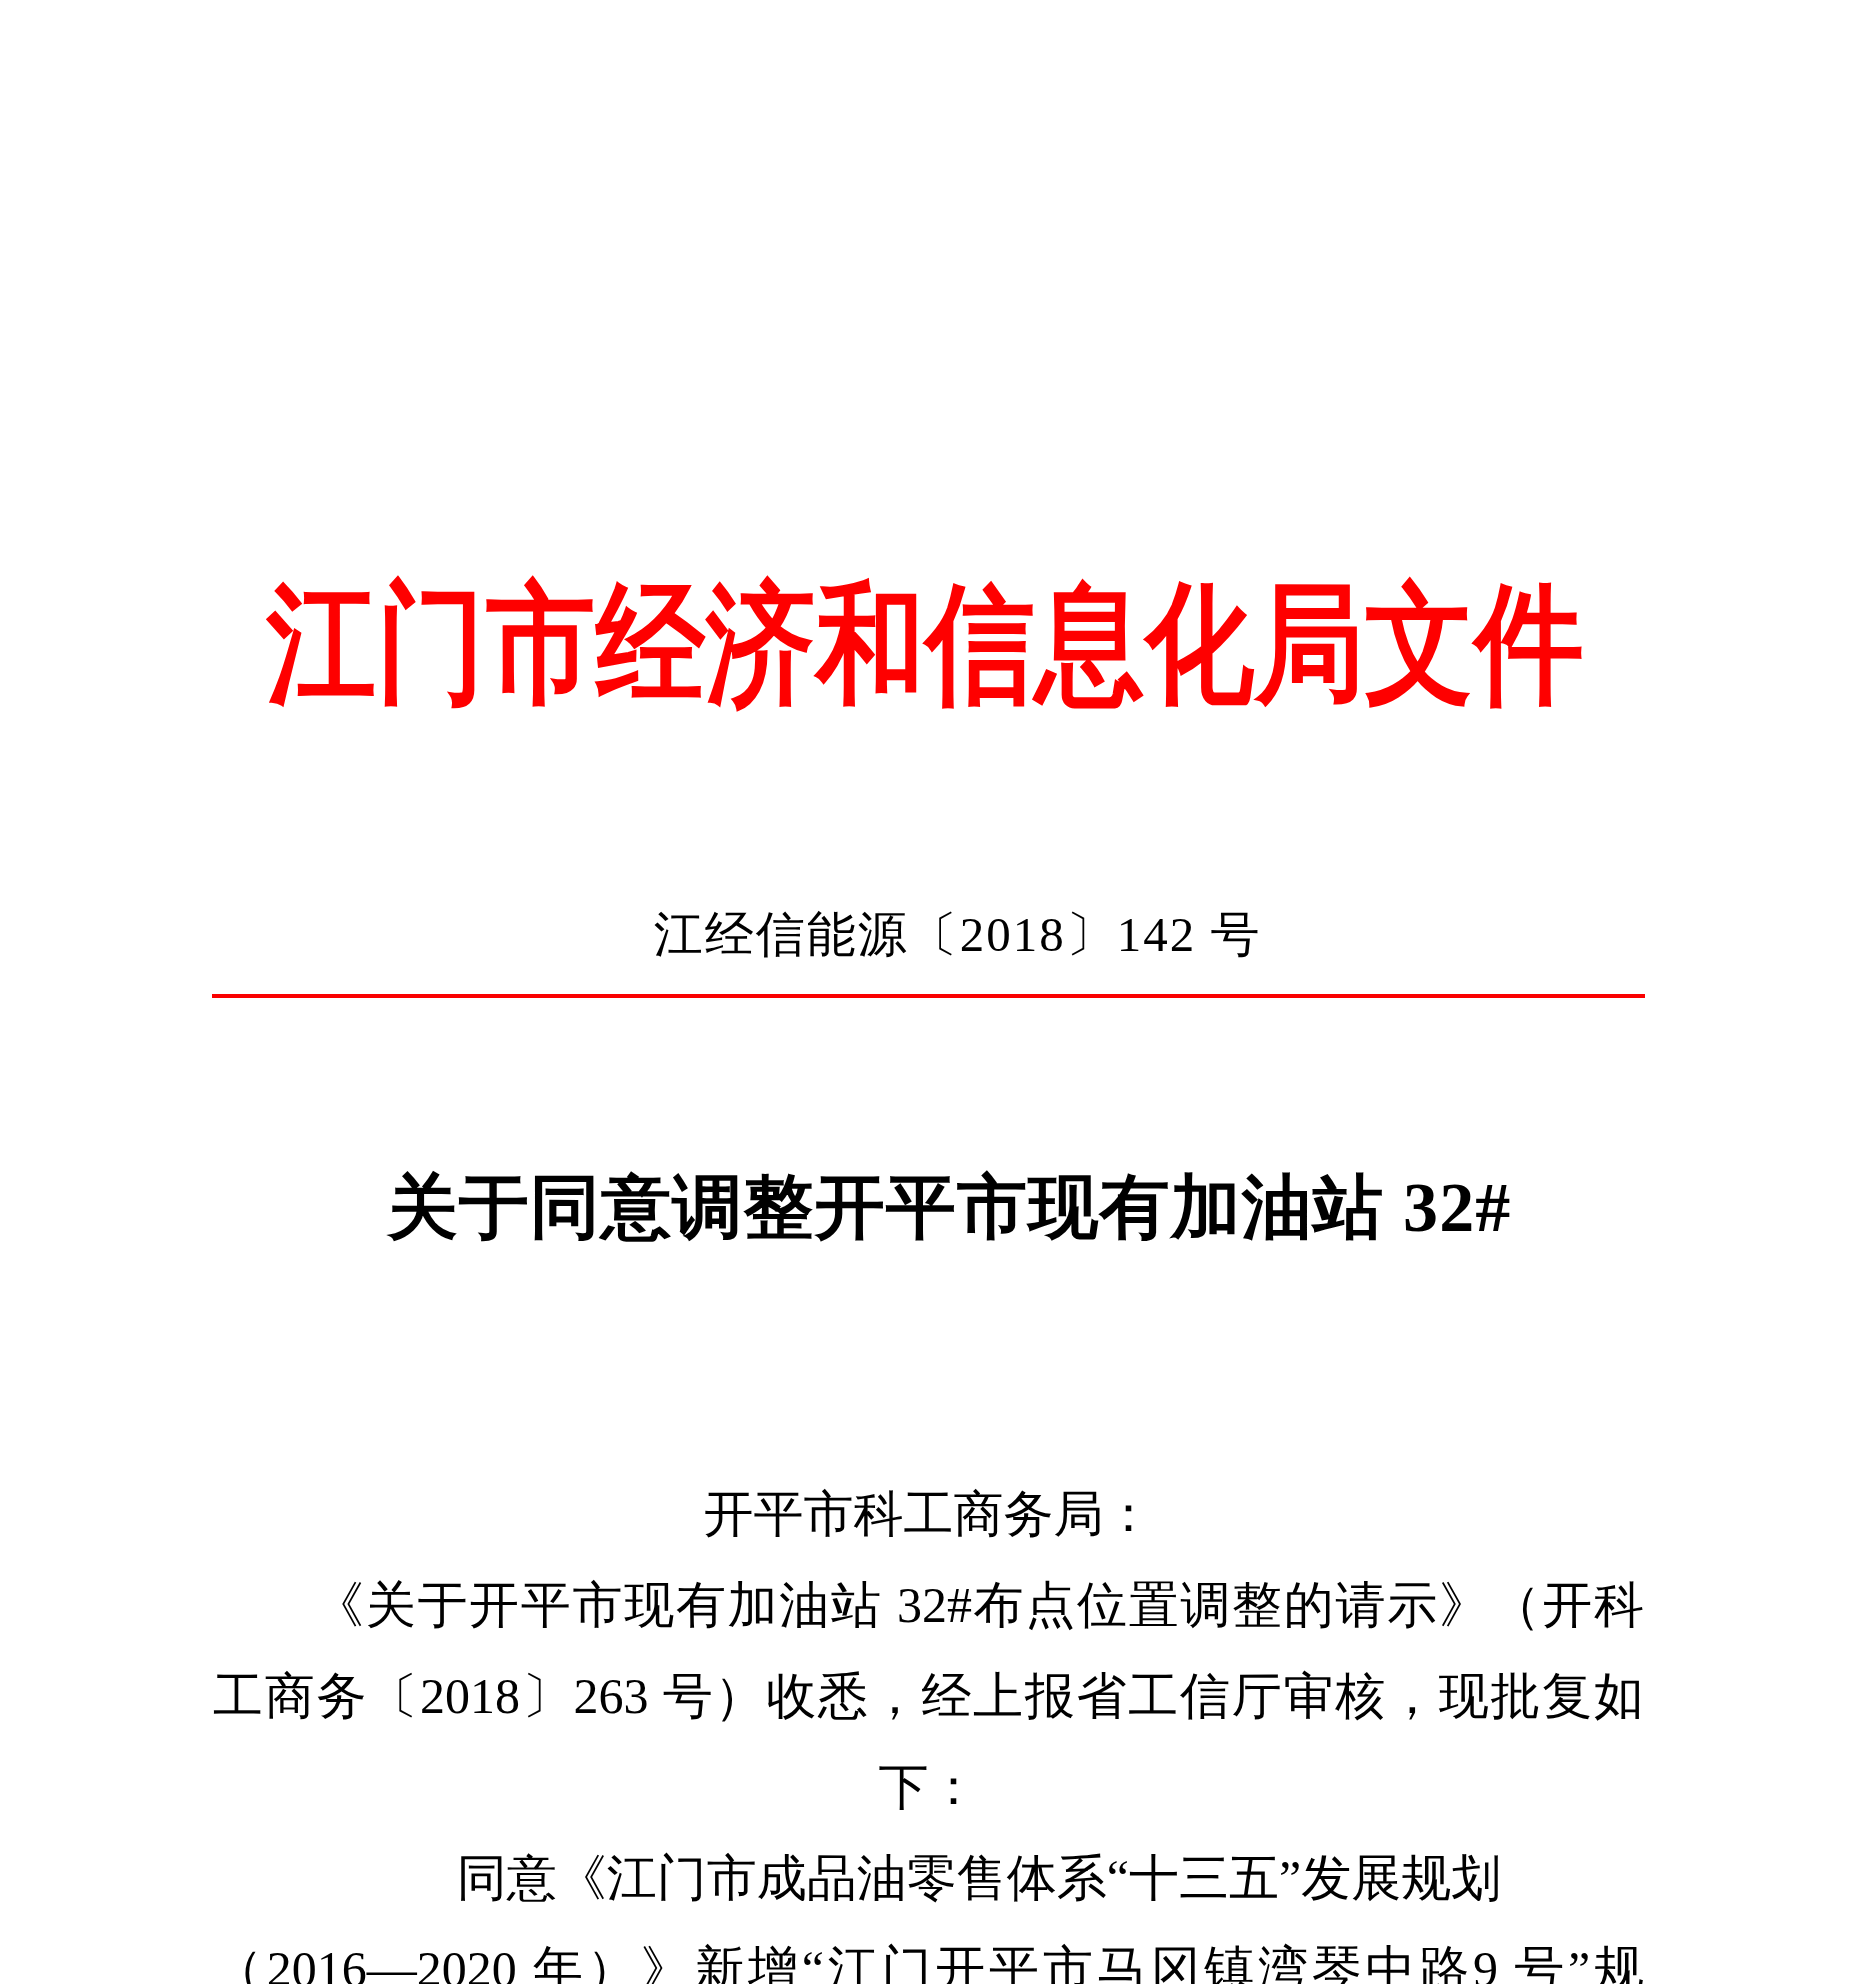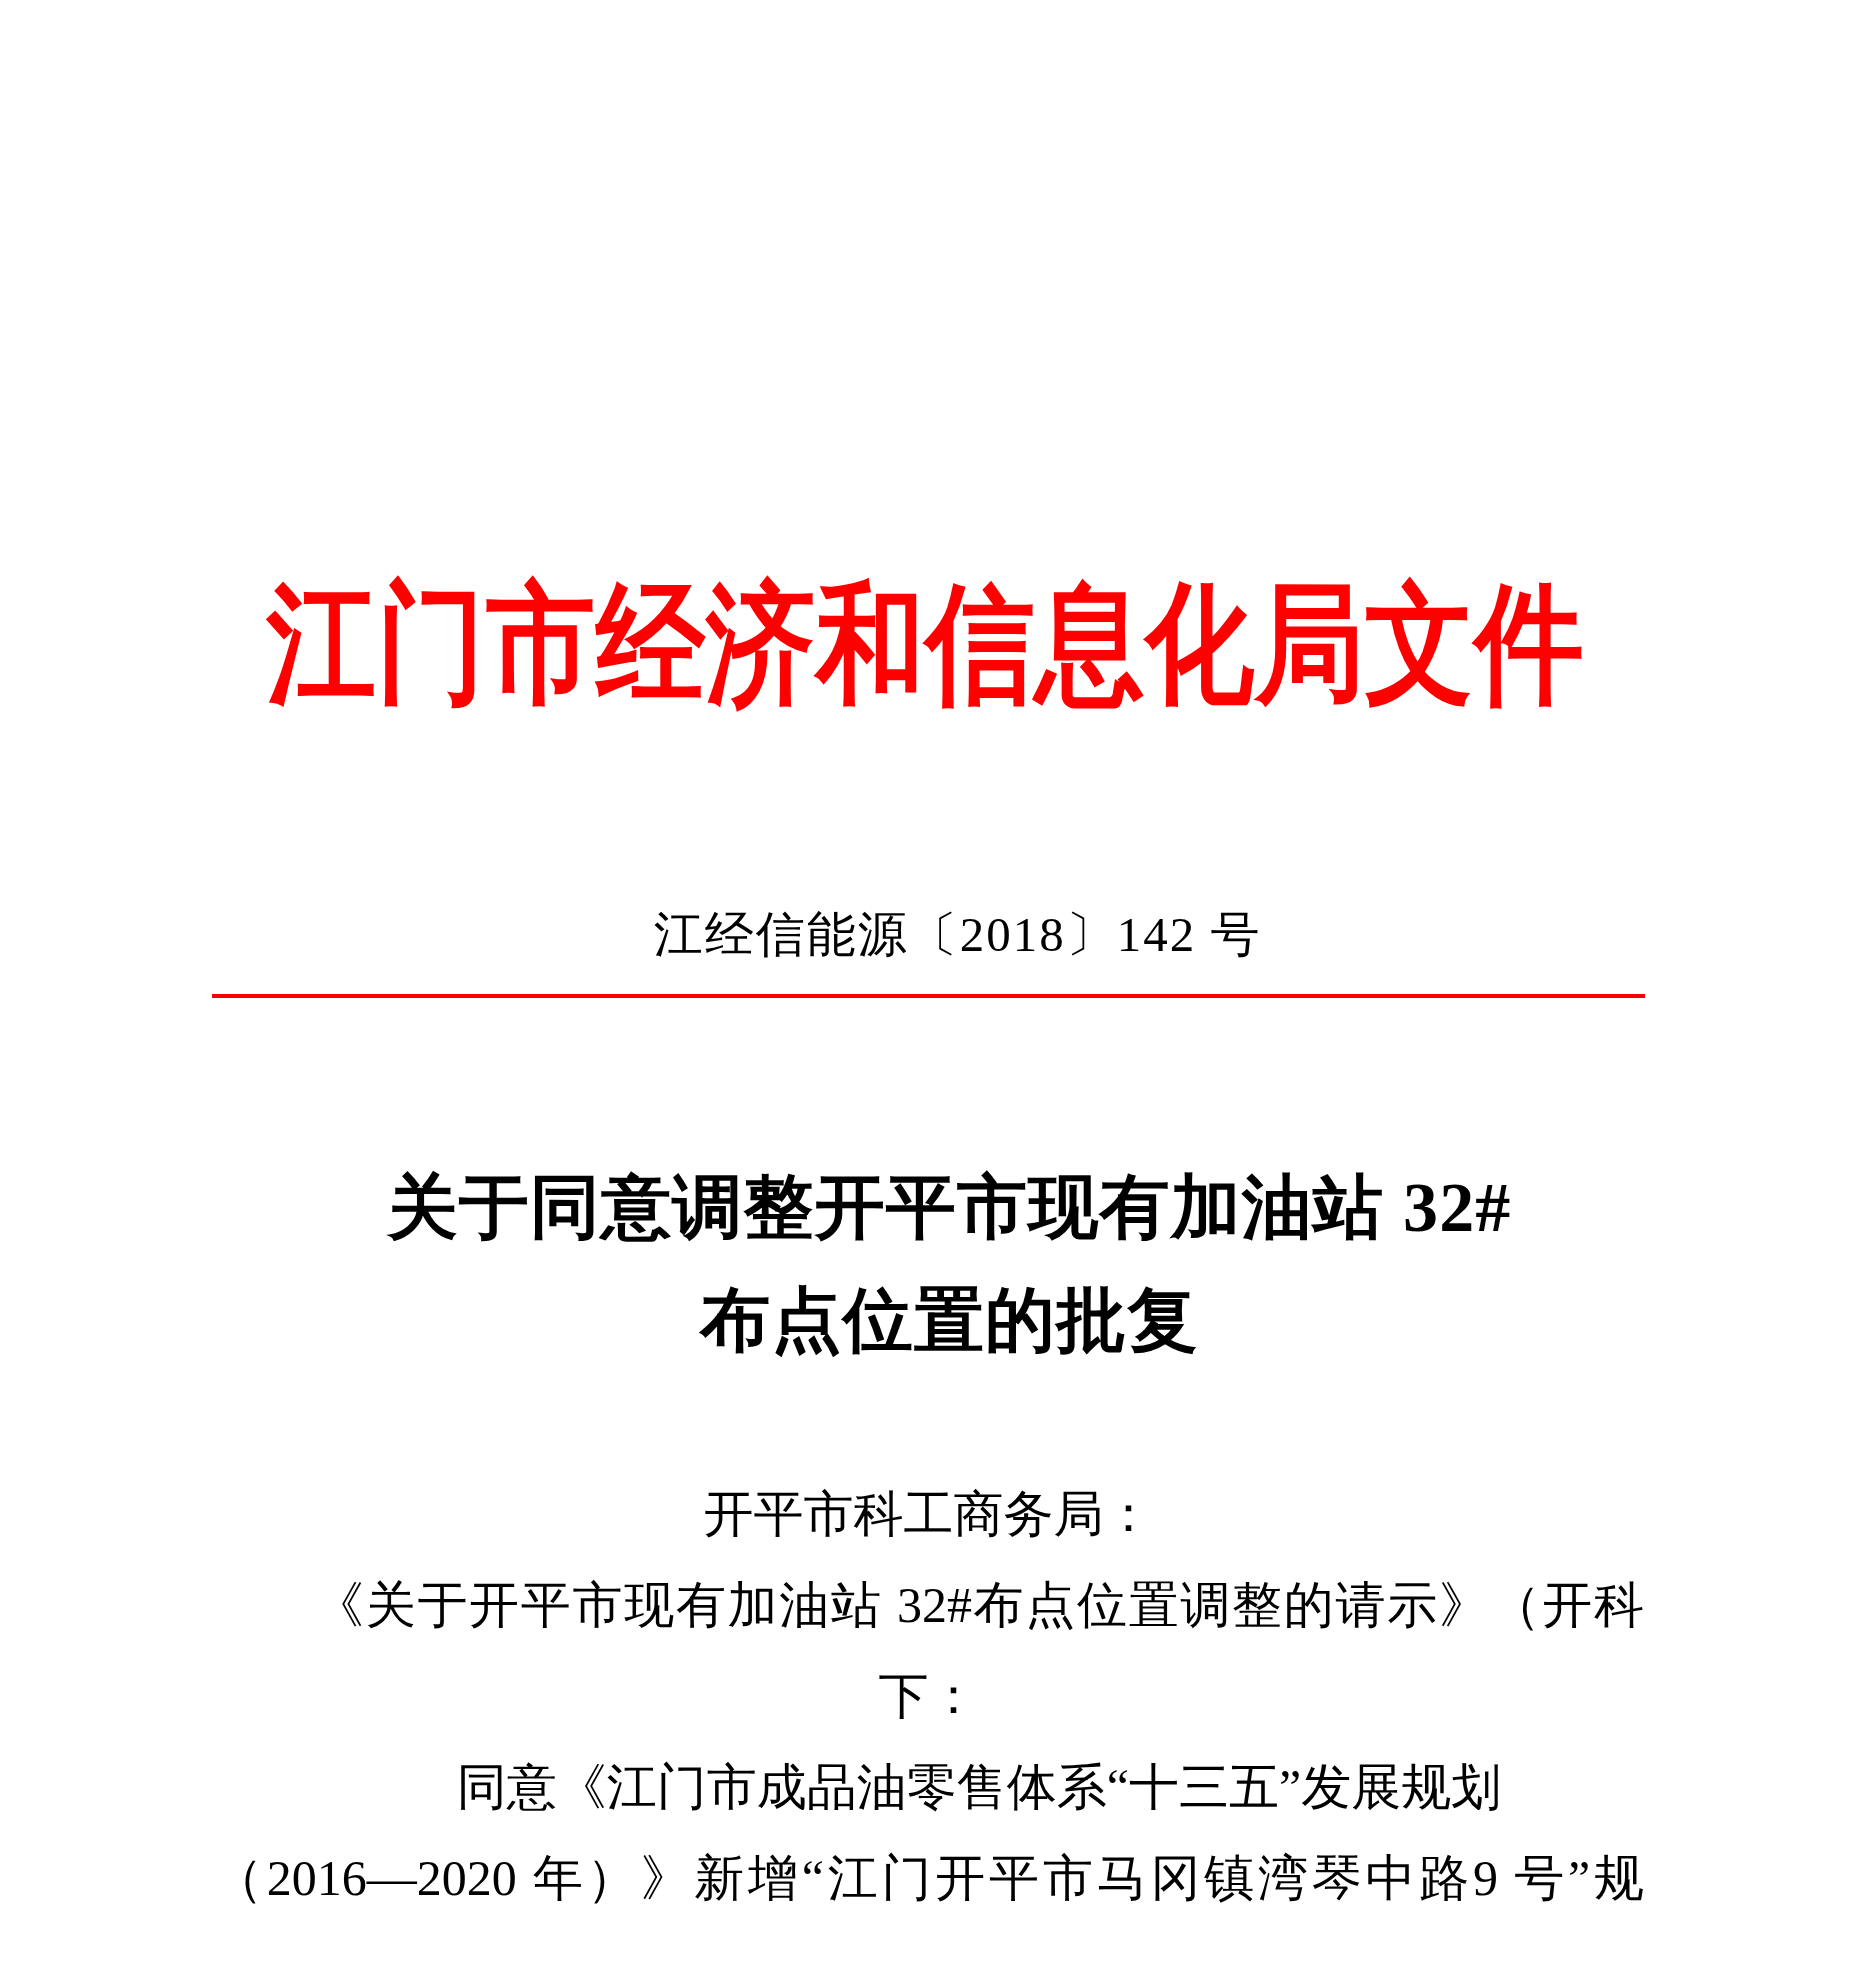--- a/index.html
+++ b/index.html
@@ -80,26 +80,26 @@
 <div class="page">
 
   <div class="agency-title">江门市经济和信息化局文件</div>
 
   <div class="doc-number">江经信能源〔2018〕142 号</div>
 
   <div class="red-rule"></div>
 
   <h1 class="doc-title">
     <span class="tline">关于同意调整开平市现有加油站 32#</span>
-    <span class="tline">布点位置的批复</span>
   </h1>
 
   <div class="body-text">
     <div class="bline">开平市科工商务局：</div>
     <div class="bline indent justify">《关于开平市现有加油站 32#布点位置调整的请示》（开科</div>
+    <div class="bline justify">工商务〔2018〕263 号）收悉，经上报省工信厅审核，现批复如</div>
     <div class="bline">下：</div>
     <div class="bline indent">同意《江门市成品油零售体系“十三五”发展规划</div>
     <div class="bline justify">（2016—2020 年）》新增“江门开平市马冈镇湾琴中路9 号”规</div>
 
   </div>
 
 </div>
 
 
 </body></html>

